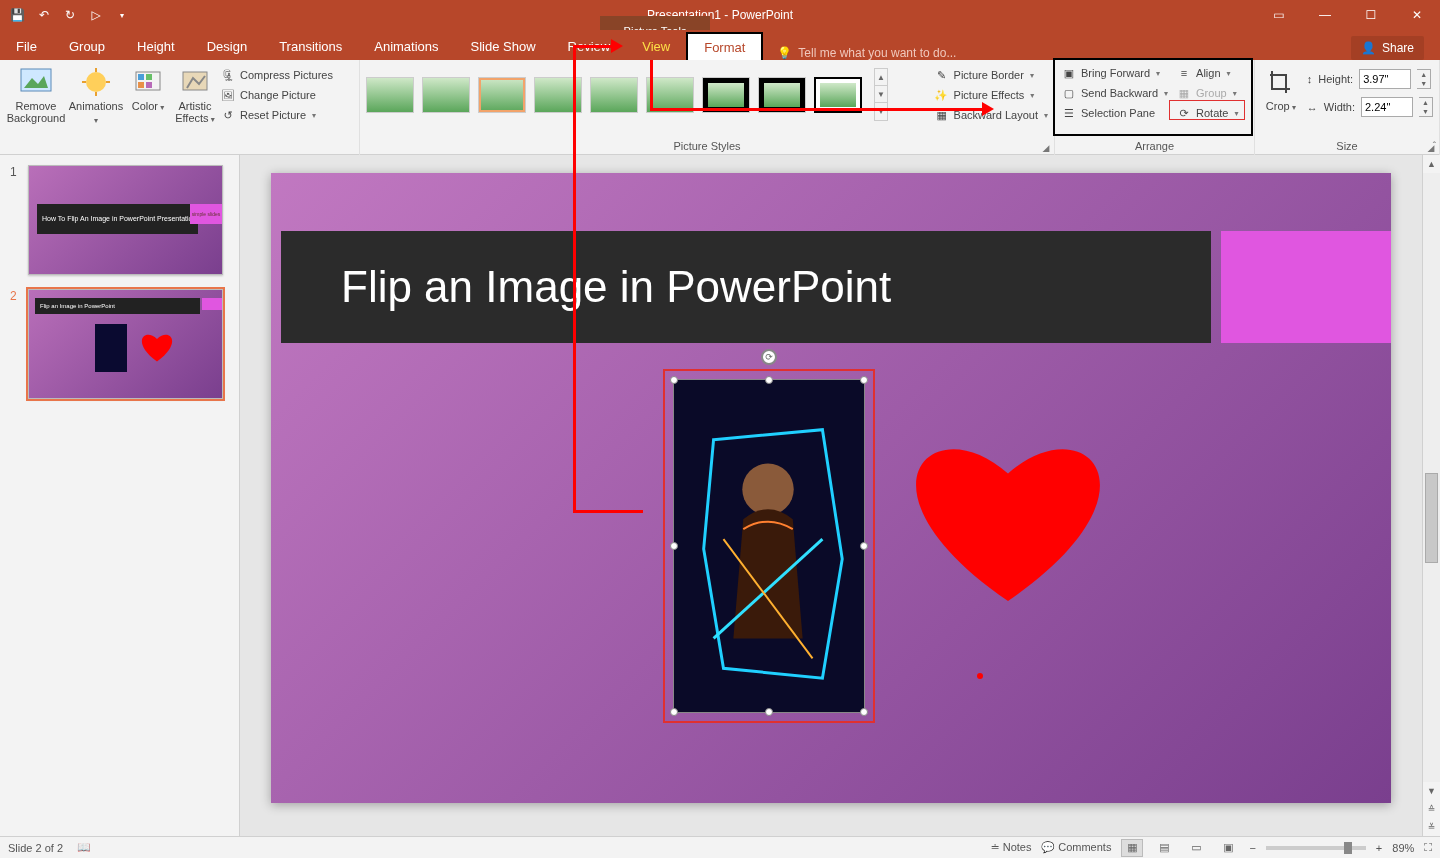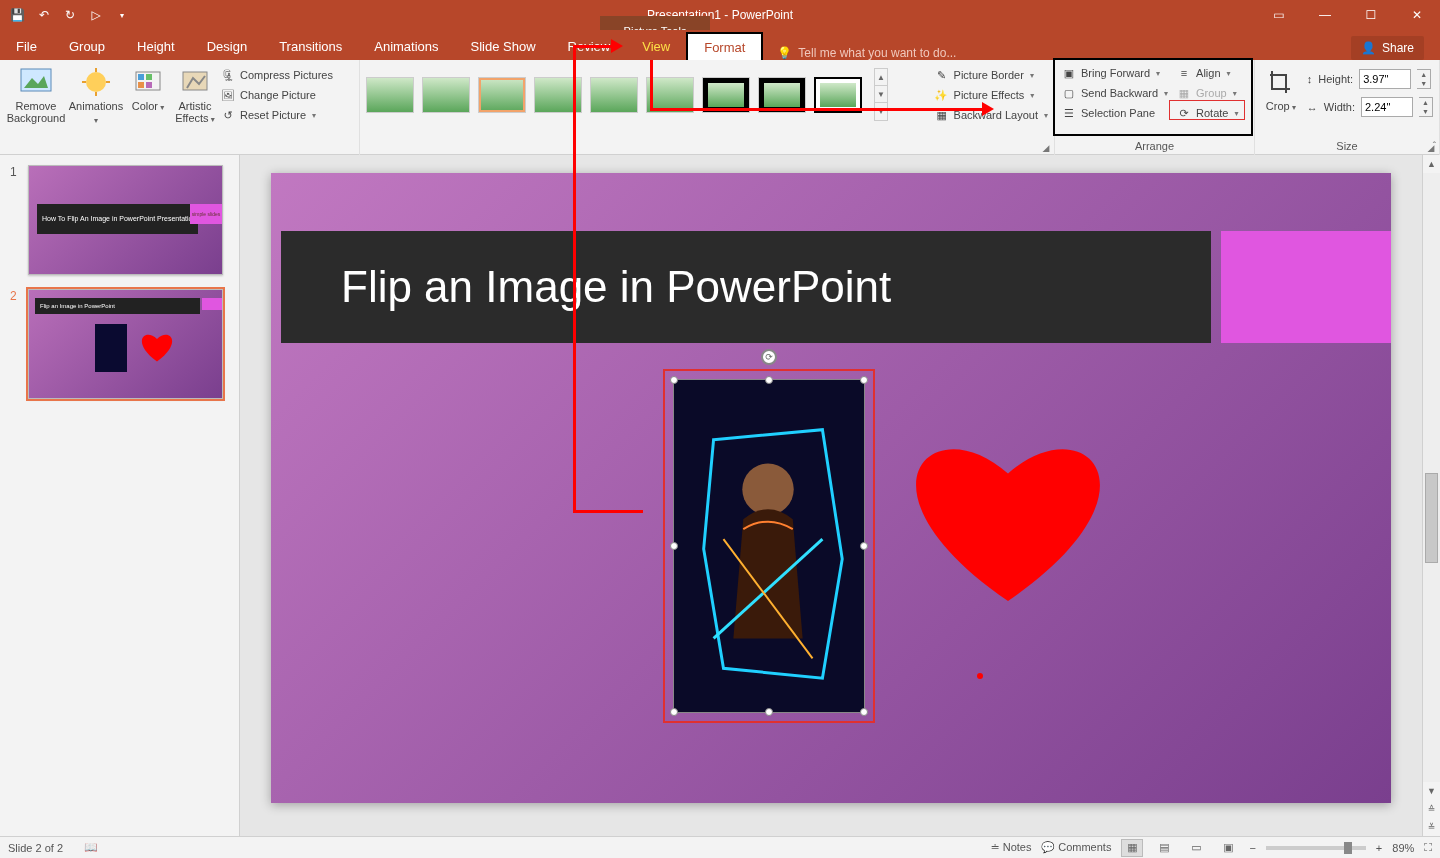--- a/index.html
+++ b/index.html
@@ -71,21 +71,21 @@
   .rot-handle { position:absolute; left:50%; top:-28px; transform:translateX(-50%); width:16px; height:16px; border:2px solid #888; border-radius:50%; background:#fff; font-size:9px; display:flex; align-items:center; justify-content:center; color:#666; }
   .heart svg { width:100%; height:100%; }
   .red-dot { position:absolute; width:6px; height:6px; background:#f00; border-radius:50%; }
   .annot-v { position:absolute; width:3px; background:#f00; }
   .annot-h { position:absolute; height:3px; background:#f00; }
   .arrowhead { position:absolute; width:0; height:0; }
   .vscroll { width:18px; background:#f3f3f3; border-left:1px solid #d0d0d0; display:flex; flex-direction:column; }
   .vscroll .arrow { height:18px; display:flex; align-items:center; justify-content:center; font-size:9px; color:#666; cursor:pointer; }
   .vscroll .track { flex:1; background:#eee; position:relative; }
   .vscroll .thumb2 { position:absolute; left:2px; right:2px; top:300px; height:90px; background:#c8c8c8; border:1px solid #aaa; }
-  .statusbar { height:22px; background:#f3f3f3; border-top:1px solid #d0d0d0; display:flex; align-items:center; font-size:11px; color:#555; padding:0 8px; gap:21px; }
+  .statusbar { height:22px; background:#f3f3f3; border-top:1px solid #d0d0d0; display:flex; align-items:center; font-size:11px; color:#555; padding:0 8px; gap:14px; }
   .statusbar .right { margin-left:auto; display:flex; align-items:center; gap:10px; }
   .view-btn { width:22px; height:18px; display:flex; align-items:center; justify-content:center; cursor:pointer; color:#666; border:1px solid transparent; }
   .view-btn.active { background:#ddd; border-color:#bbb; }
   .zoom-track { width:100px; height:4px; background:#ccc; position:relative; }
   .zoom-thumb { position:absolute; top:-4px; left:78%; width:8px; height:12px; background:#888; }
 </style>
 </head>
 <body>
 
 <div class="titlebar">
@@ -222,20 +222,21 @@
           <span>Picture Effects</span>
             <span class="drop">▾</span>
         </div>
         <div class="smallrow">
           <span class="ico">▦</span>
           <span>Backward Layout</span>
             <span class="drop">▾</span>
         </div>
       </div>
     </div>
+    <div class="label">Picture Styles</div>
     <div class="dlauncher">◢</div>
   </div>
 
   <div class="group arrange-group" style="width:200px;position:relative;">
     <div class="arrange-box"></div>
     <div class="body">
       <div class="arrange-col">
         <div class="smallrow">
             <span class="ico">▣</span>
             <span>Bring Forward</span>

